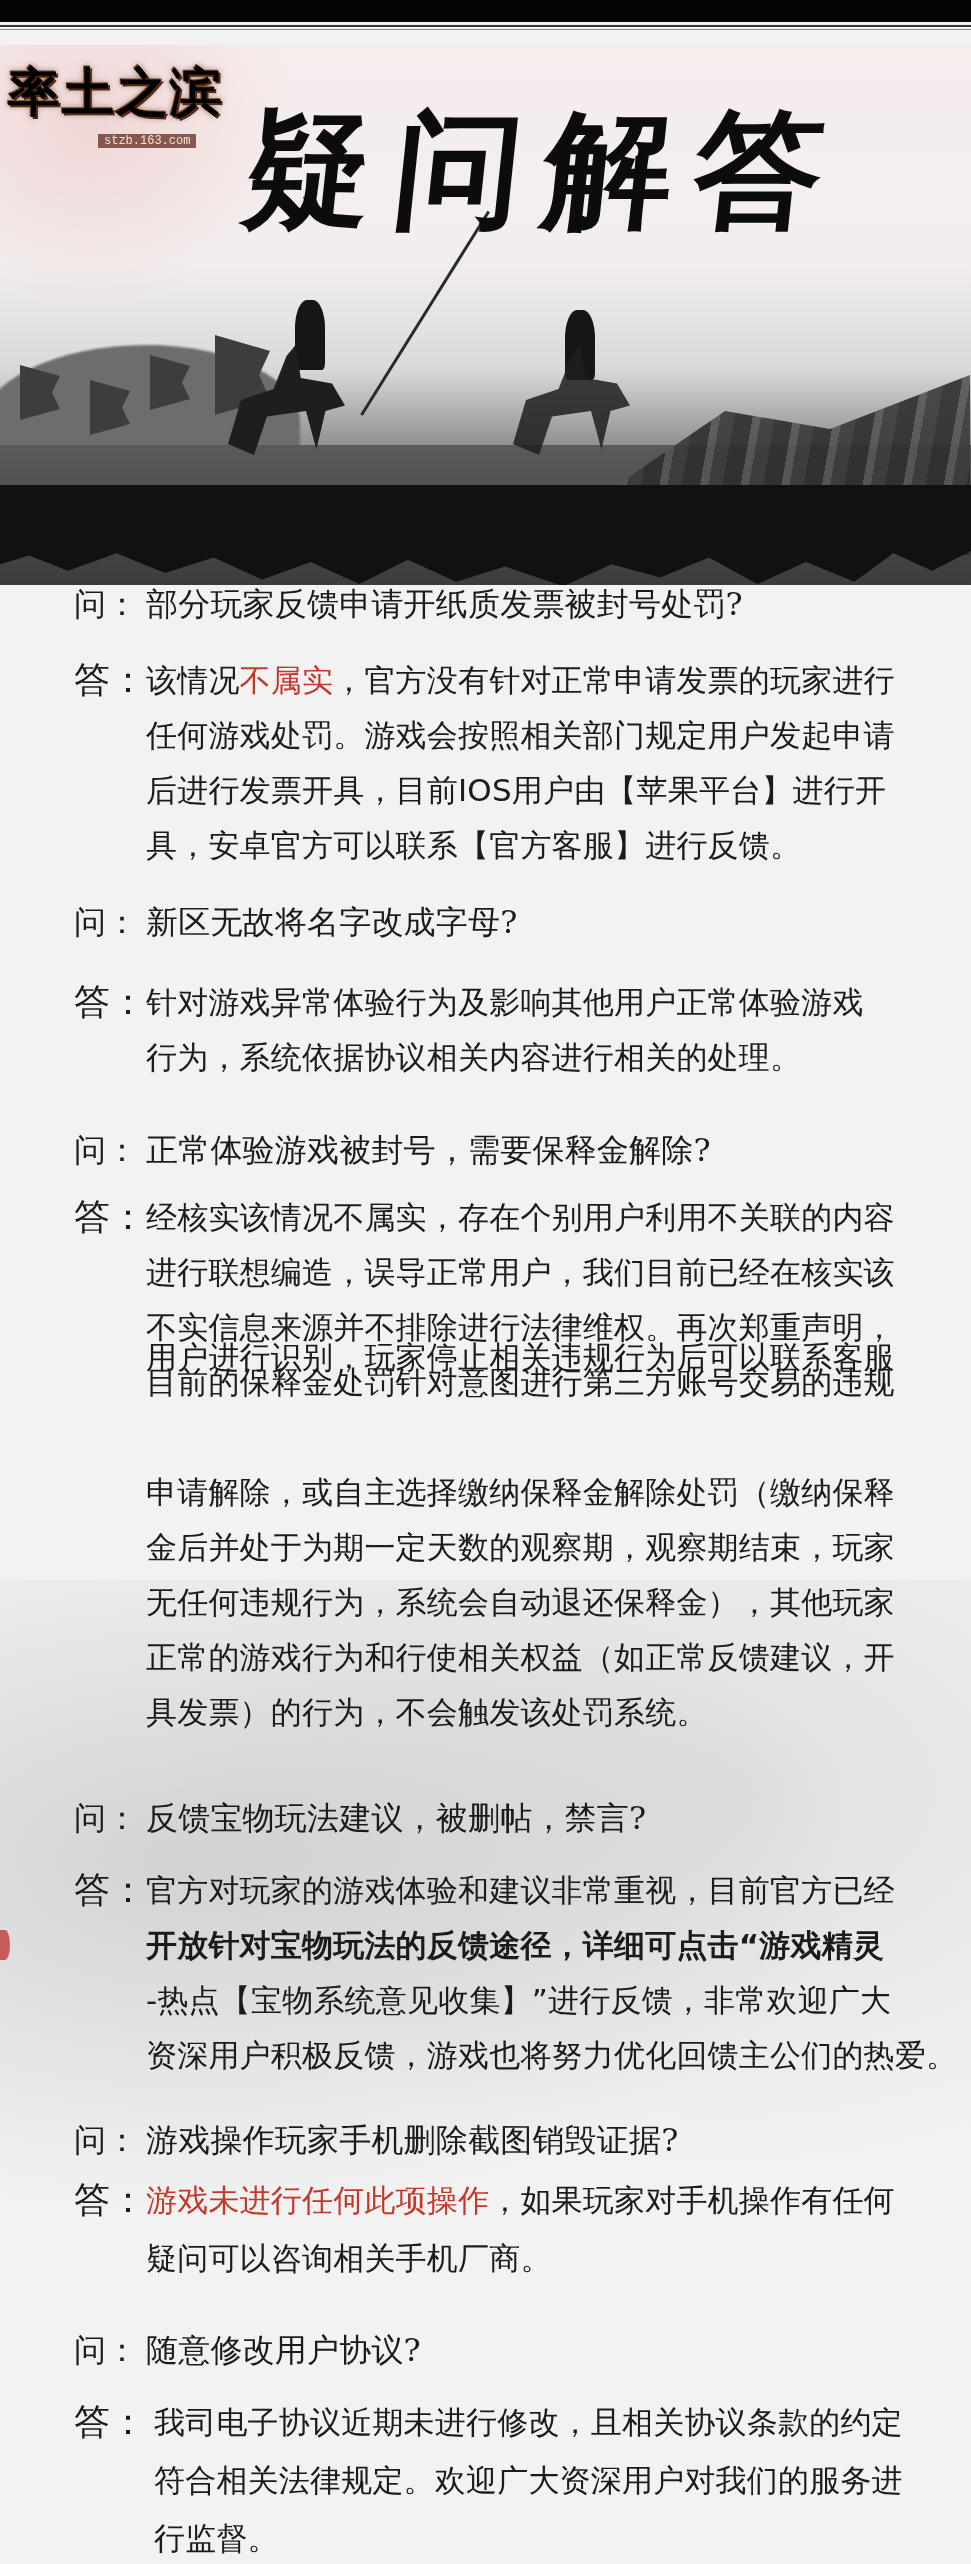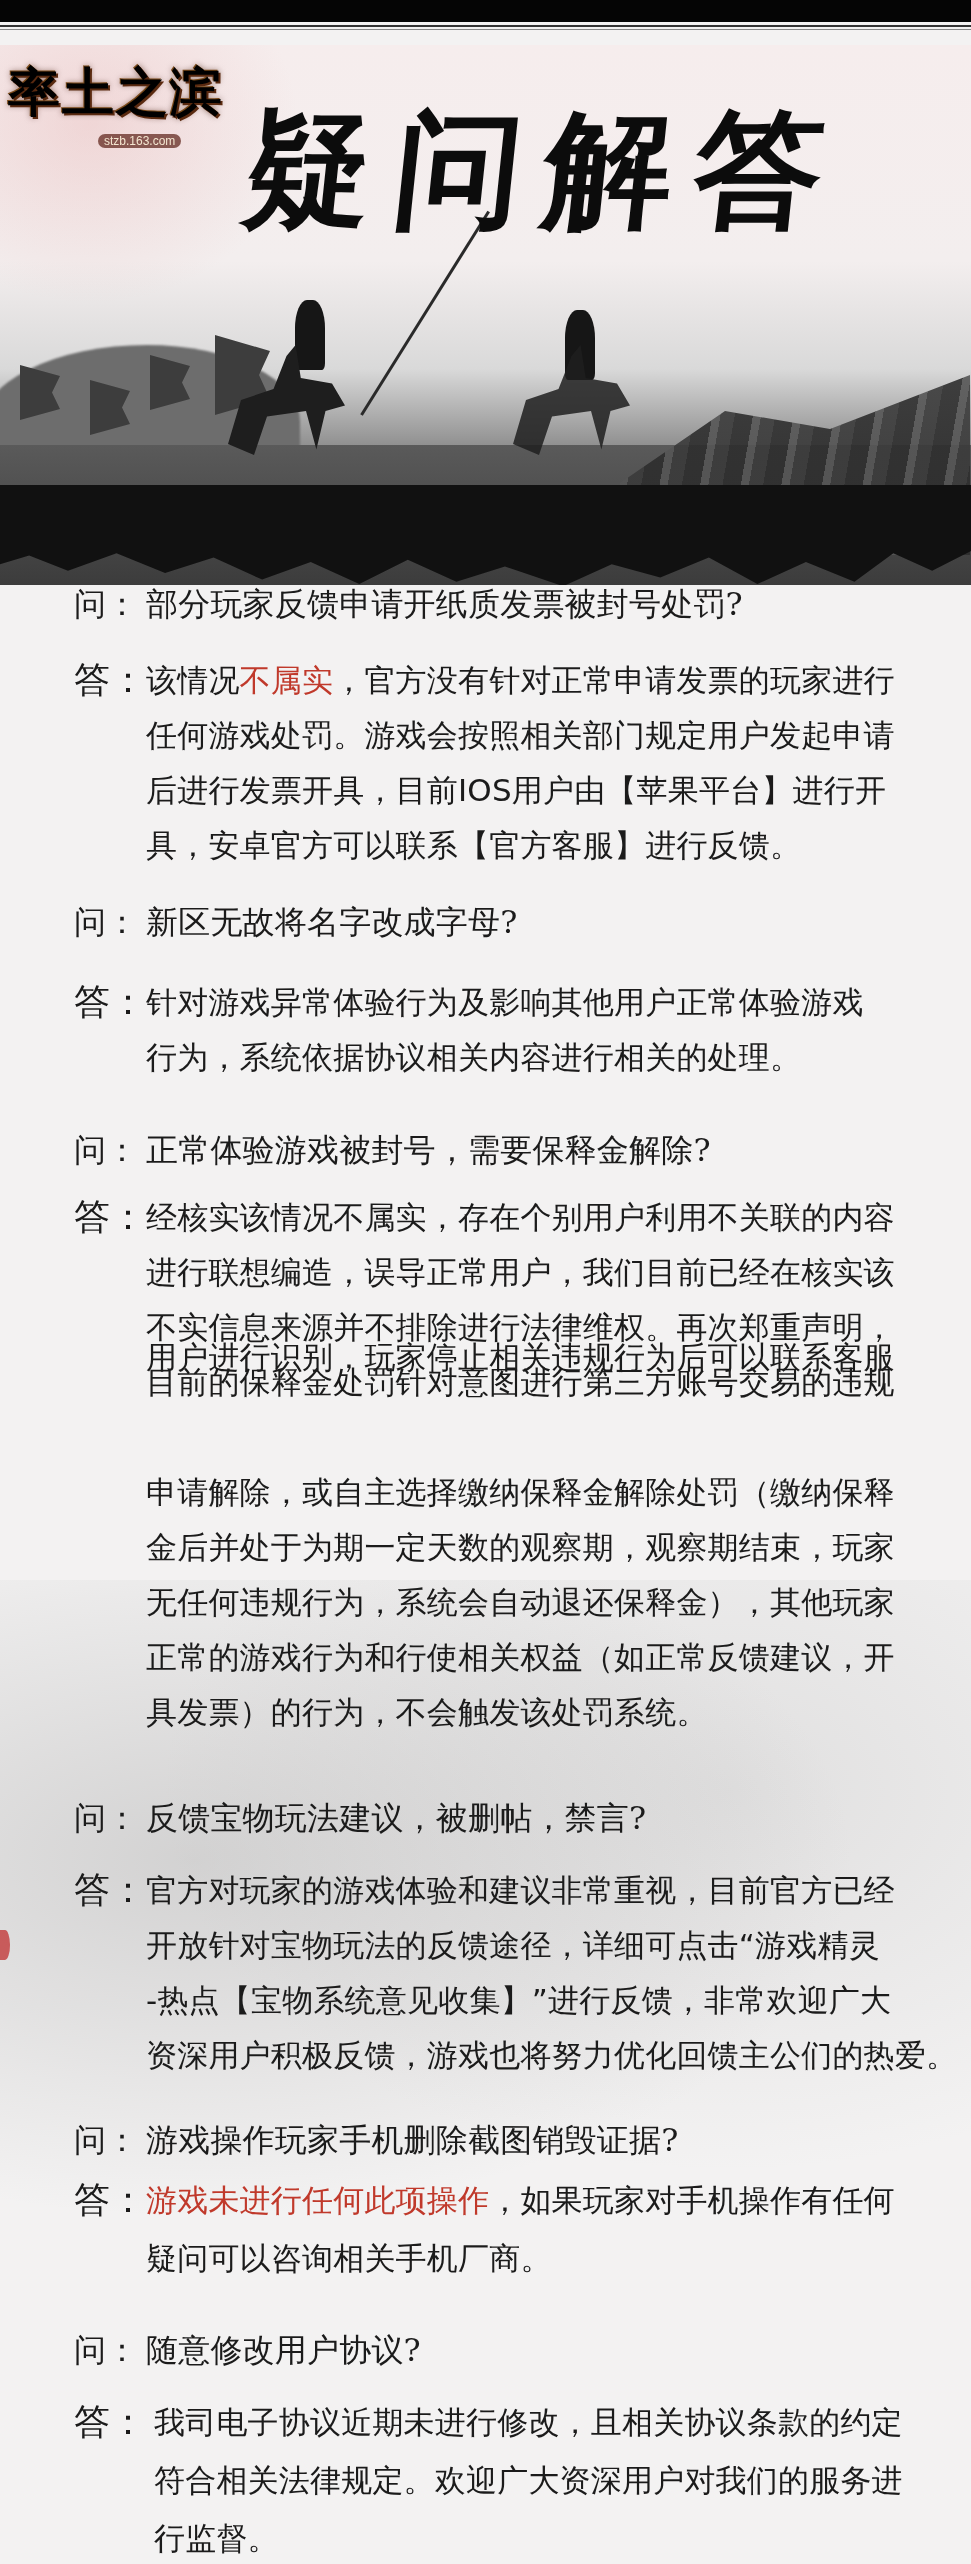--- a/index.html
+++ b/index.html
@@ -31,22 +31,22 @@
   .banner .flag { position: absolute; width: 40px; height: 55px; background: #3d3d3d;
     clip-path: polygon(0 0,100% 20%,80% 50%,100% 80%,0 100%); }
   .banner .stakes { position: absolute; left: 620px; top: 330px; width: 350px; height: 180px;
     background: repeating-linear-gradient(100deg, #2d2d2d 0 18px, #555 18px 26px, #3a3a3a 26px 40px); opacity: 0.9;
     clip-path: polygon(0 60%,30% 20%,60% 30%,100% 0,100% 100%,0 100%); }
 
   .logo { position: absolute; left: 8px; top: 52px; width: 240px; height: 110px; }
   .logo-text { position: absolute; left: 0; top: 6px; font-family: "DejaVu Serif", serif; font-weight: bold;
     font-size: 52px; letter-spacing: 2px; color: #000000;
     text-shadow: 2px 2px 0 #5a2a10, -1px -1px 0 #7a4a1a, 0 0 6px rgba(60,20,0,0.6); }
-  .logo-url { position: absolute; left: 90px; top: 82px; font-family: Liberation Sans, sans-serif; font-size: 12px;
-    color: #f4e6d0; background: rgba(90,30,20,0.7); padding: 0 6px; border-radius: 7px; }
+  .logo-url { position: absolute; left: 90px; top: 82px; font-family: Liberation Mono, monospace; font-size: 12px;
+    color: #f4e6d0; background: rgba(90,30,20,0.7); padding: 0 6px; }
 
   .page-title { position: absolute; left: 245px; top: 105px; font-family: "DejaVu Serif", serif; font-weight: bold;
     font-size: 128px; letter-spacing: 22px; color: #0c0c0c; line-height: 1; transform: skewX(-6deg); }
 
   .content-fog { position: absolute; left: 0; top: 1580px; width: 971px; height: 700px;
     background: radial-gradient(ellipse at 20% 40%, rgba(150,150,150,0.35), rgba(255,255,255,0) 60%),
                 radial-gradient(ellipse at 75% 30%, rgba(170,170,170,0.25), rgba(255,255,255,0) 55%); }
   .red-blot { position: absolute; left: 0; top: 1930px; width: 10px; height: 30px; background: #c23a3a; border-radius: 0 50% 50% 0; opacity: 0.8; }
   .row { position: absolute; left: 0; width: 971px; height: 44px; }
   .lbl { position: absolute; left: 74px; font-size: 32px; line-height: 44px; }
@@ -157,21 +157,21 @@
   </div>
 
 <div class="row q" style="top:1796px;">
   <span class="lbl">问：</span>
   <span class="txt">反馈宝物玩法建议，被删帖，禁言?</span>
 </div>
 <div class="row a" style="top:1868px;">
   <span class="lbl">答：</span>
   <span class="txt">官方对玩家的游戏体验和建议非常重视，目前官方已经</span>
 </div>
-<div class="row a" style="top:1923px;">
+<div class="row a" style="top:1923px;font-weight:bold;">
     <span class="txt">开放针对宝物玩法的反馈途径，详细可点击“游戏精灵</span>
   </div>
 <div class="row a" style="top:1978px;">
     <span class="txt">-热点【宝物系统意见收集】”进行反馈，非常欢迎广大</span>
   </div>
 <div class="row a" style="top:2033px;">
     <span class="txt">资深用户积极反馈，游戏也将努力优化回馈主公们的热爱。</span>
   </div>
 
 <div class="row q" style="top:2118px;">

